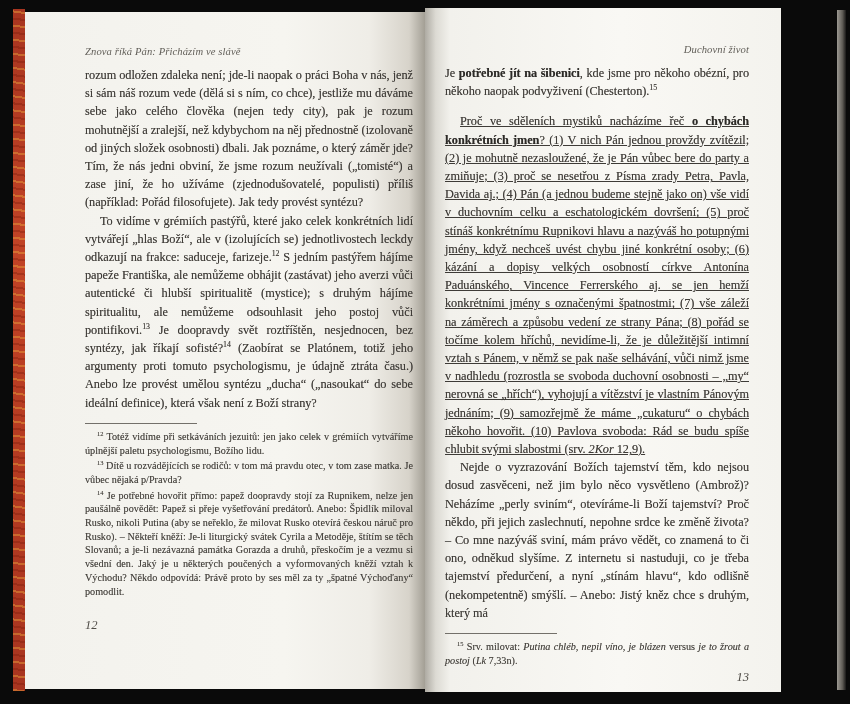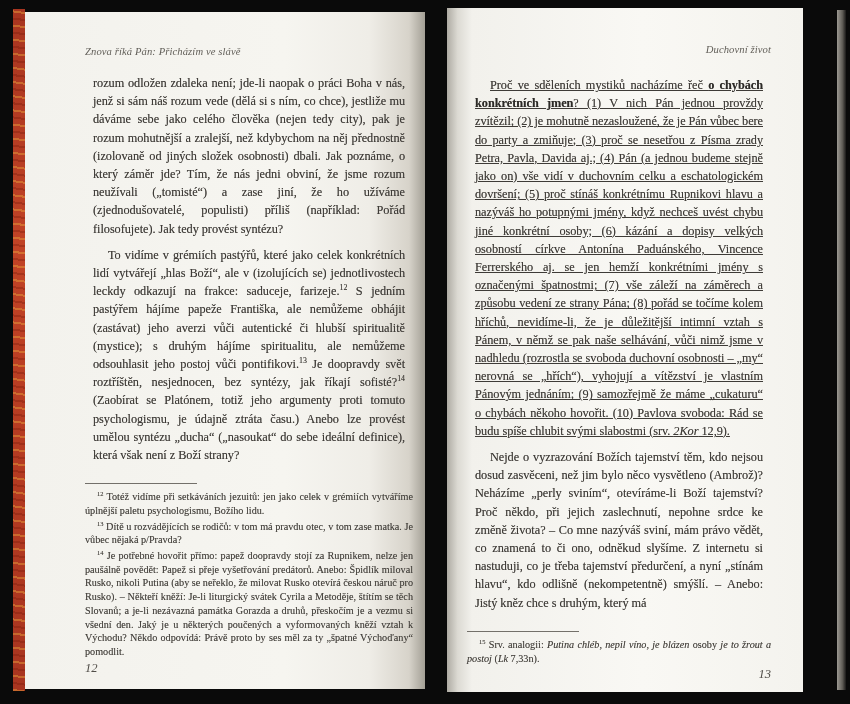--- a/index.html
+++ b/index.html
@@ -19,40 +19,40 @@
   .page-left{
     left:25px;top:12px;width:400px;height:677px;
     padding:34px 12px 10px 60px;
     background:linear-gradient(to right,#f3f2ed 0%,#f6f5f0 65%,#efede7 86%,#d7d3ca 96%,#a39f95 100%);
   }
   .spine{
     position:absolute;left:425px;top:8px;width:22px;height:684px;
     background:linear-gradient(to right,#8a867e 0%,#47443f 38%,#2d2b28 58%,#504d47 82%,#8b8必880 100%);
   }
   .page-right{
-    left:447px;top:8px;width:356px;height:684px;
+    left:425px;top:8px;width:356px;height:684px;
     padding:36px 32px 4px 20px;
     background:linear-gradient(to right,#aeaba3 0%,#dcdad3 3%,#f2f1ec 7%,#f9f8f4 55%,#f4f3ee 100%);
   }
   .fore-edge{
     position:absolute;left:837px;top:10px;width:9px;height:680px;
     background:linear-gradient(to right,#9c9992,#605d57 60%,#191817 100%);
   }
   .running-header{
     font-style:italic;font-size:10.6px;color:#615e58;
     letter-spacing:.1px;white-space:nowrap;
   }
   .running-header.right{text-align:right;}
   .body-text{
     margin-top:9px;
     font-size:12.3px;line-height:18.2px;letter-spacing:-0.05px;
     text-align:justify;color:#3e3b37;
     text-shadow:0 0 .3px rgba(62,59,55,.55);
   }
-  .body-text p{margin:8px;}
+  .body-text p{margin:0;}
   .body-text p.indent{text-indent:15px;}
   .body-text p.gap{margin-top:12px;text-decoration:underline;}
   .body-text b{font-weight:bold;color:#2c2a27;}
   sup{font-size:64%;line-height:0;vertical-align:super;letter-spacing:0;}
   .fnblock{margin-top:11px;}
   .fnrule{width:112px;height:1px;background:#73706a;margin:0 0 6px 0;}
   .footnotes{
     font-size:10.2px;line-height:13.7px;text-align:justify;
     color:#45423d;text-shadow:0 0 .3px rgba(69,66,61,.5);
   }
@@ -84,26 +84,27 @@
         </div>
     </div>
     <div class="page-number">12</div>
   </div>
 
   <div class="spine"></div>
 
   <div class="page page-right">
     <div class="running-header right">Duchovní život</div>
     <div class="body-text">
+        <p class=""><span>Je </span><b>potřebné jít na šibenici</b><span>, kde jsme pro někoho obézní, pro někoho naopak podvyživení (Chesterton).</span><sup>15</sup></p>
         <p class="indent gap"><span>Proč ve sděleních mystiků nacházíme řeč </span><b>o chybách konkrétních jmen</b><span>? (1) V nich Pán jednou provždy zvítězil; (2) je mohutně nezasloužené, že je Pán vůbec bere do party a zmiňuje; (3) proč se nesetřou z Písma zrady Petra, Pavla, Davida aj.; (4) Pán (a jednou budeme stejně jako on) vše vidí v duchovním celku a eschatologickém dovršení; (5) proč stínáš konkrétnímu Rupnikovi hlavu a nazýváš ho potupnými jmény, když nechceš uvést chybu jiné konkrétní osoby; (6) kázání a dopisy velkých osobností církve Antonína Paduánského, Vincence Ferrerského aj. se jen hemží konkrétními jmény s označenými špatnostmi; (7) vše záleží na záměrech a způsobu vedení ze strany Pána; (8) pořád se točíme kolem hříchů, nevidíme-li, že je důležitější intimní vztah s Pánem, v němž se pak naše selhávání, vůči nimž jsme v nadhledu (rozrostla se svoboda duchovní osobnosti – „my“ nerovná se „hřích“), vyhojují a vítězství je vlastním Pánovým jednáním; (9) samozřejmě že máme „cukaturu“ o chybách někoho hovořit. (10) Pavlova svoboda: Rád se budu spíše chlubit svými slabostmi (srv. </span><i>2Kor</i><span> 12,9).</span></p>
         <p class="indent"><span>Nejde o vyzrazování Božích tajemství těm, kdo nejsou dosud zasvěceni, než jim bylo něco vysvětleno (Ambrož)? Neházíme „perly sviním“, otevíráme-li Boží tajemství? Proč někdo, při jejich zaslechnutí, nepohne srdce ke změně života? – Co mne nazýváš sviní, mám právo vědět, co znamená to či ono, odněkud slyšíme. Z internetu si nastuduji, co je třeba tajemství předurčení, a nyní „stínám hlavu“, kdo odlišně (nekompetentně) smýšlí. – Anebo: Jistý kněz chce s druhým, který má</span></p>
       </div>
     <div class="fnblock">
       <div class="fnrule"></div>
       <div class="footnotes">
-          <p><sup>15</sup><span> Srv. analogii: </span><i>Putina chléb, nepil víno, je blázen</i><span> osoby </span><i>je to žrout a postoj</i><span> (</span><i>Lk</i><span> 7,33n).</span></p>
+          <p><sup>15</sup><span> Srv. milovat: </span><i>Putina chléb, nepil víno, je blázen</i><span> versus </span><i>je to žrout a postoj</i><span> (</span><i>Lk</i><span> 7,33n).</span></p>
         </div>
     </div>
     <div class="page-number right">13</div>
   </div>
 
   <div class="fore-edge"></div>
 </div>
 
 </body></html>

